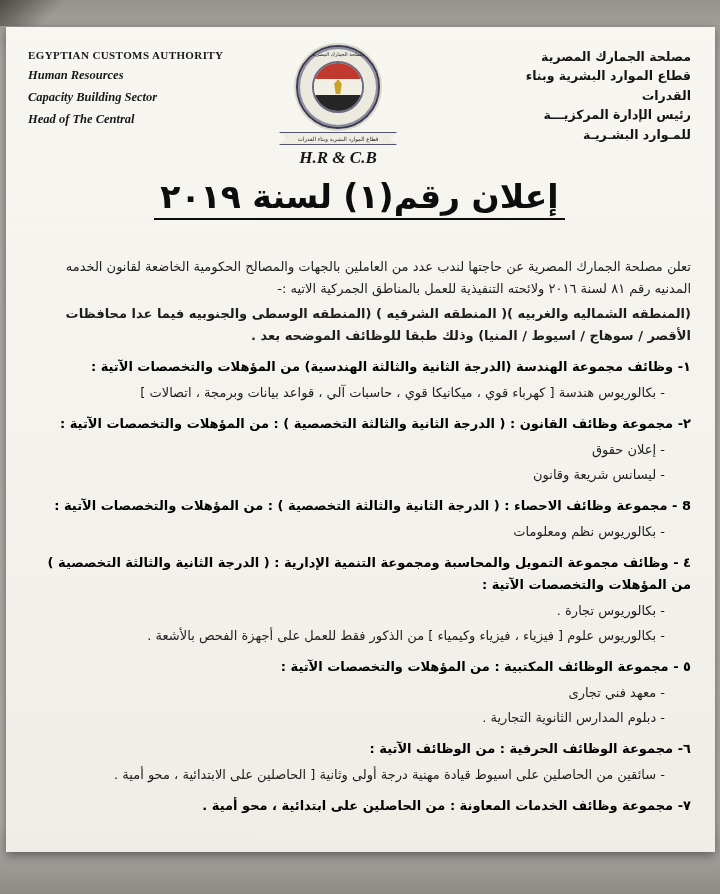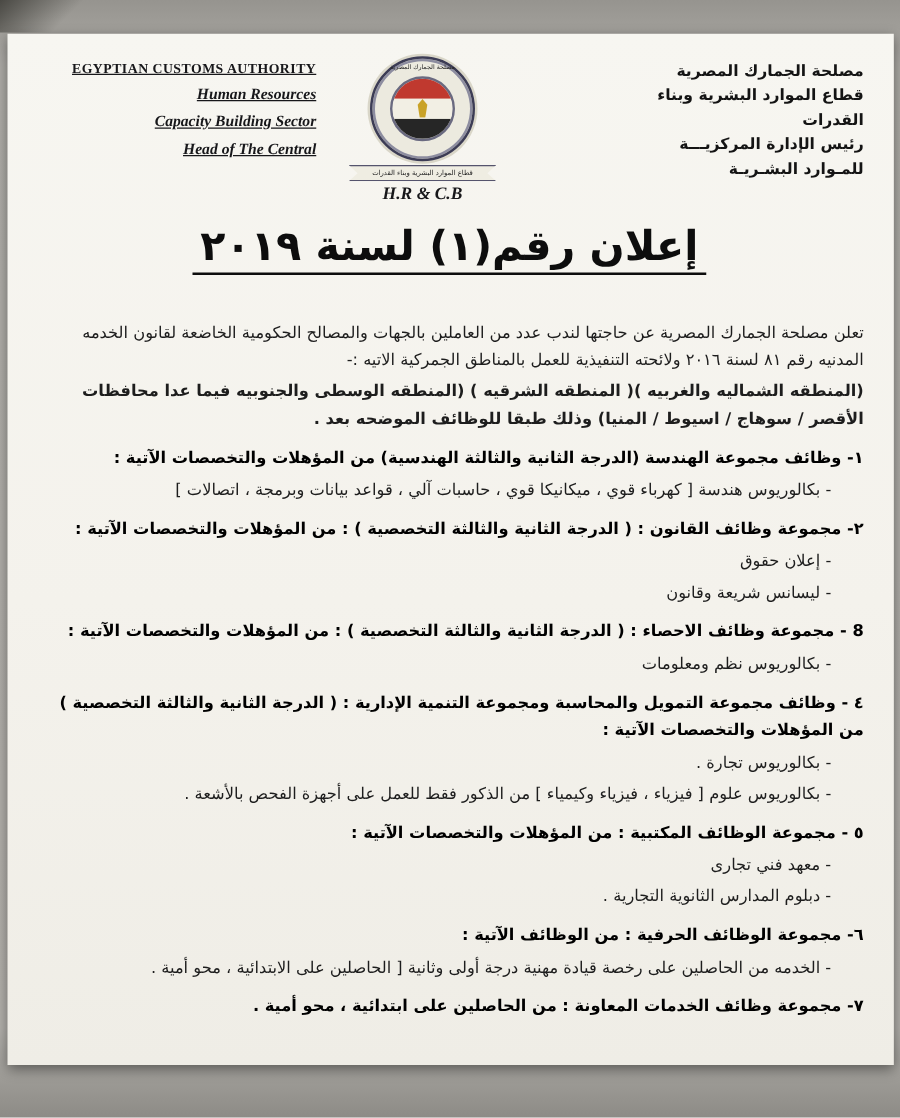--- a/index.html
+++ b/index.html
@@ -15,22 +15,22 @@
   .paper {
     position:absolute; left:6px; right:5px; top:27px; bottom:42px;
     background:linear-gradient(180deg,#f7f6f1 0%, #f4f2ec 55%, #efede6 100%);
     box-shadow:0 3px 10px rgba(0,0,0,.45);
     padding:14px 24px 0 22px;
     overflow:hidden;
   }
 
   
   .header { display:flex; justify-content:space-between; align-items:flex-start; min-height:128px; }
-  .hdr-left { width:225px; text-align:right; padding-top:8px;
-    font-family:"Liberation Serif","DejaVu Serif",serif; color:#17171a;text-decoration:underline; }
+  .hdr-left { width:225px; text-align:left; padding-top:8px;
+    font-family:"Liberation Serif","DejaVu Serif",serif; color:#17171a; }
   .hdr-left .org { font-size:11px; font-weight:bold; letter-spacing:.4px; margin-bottom:7px; }
   .hdr-left .script { font-style:italic; font-weight:bold; font-size:12.5px; margin-bottom:7px; }
 
   .hdr-center { width:150px; display:flex; flex-direction:column; align-items:center; padding-top:4px; }
   .logo { width:84px; height:84px; border-radius:50%;
     background:#eceadf; border:2px solid #3c3c55;
     box-shadow:0 0 0 2px #d9d6c8, inset 0 0 0 2px #8d8da0;
     position:relative; display:flex; align-items:center; justify-content:center; }
   .logo-ring-text { position:absolute; top:4px; left:0; right:0; text-align:center;
     font-size:5px; color:#222; white-space:nowrap; overflow:hidden; }
@@ -41,21 +41,21 @@
   .st-black { flex:1; background:#262626; }
   .eagle { position:absolute; left:50%; top:50%; transform:translate(-50%,-52%);
     width:11px; height:15px; background:#c9a227;
     clip-path:polygon(50% 0%, 85% 30%, 70% 100%, 30% 100%, 15% 30%); }
   .ribbon { margin-top:3px; width:118px; height:13px; background:#efede2;
     border:1px solid #55546d;
     clip-path:polygon(0 0, 100% 0, 94% 50%, 100% 100%, 0 100%, 6% 50%);
     display:flex; align-items:center; justify-content:center;
     font-size:5.5px; color:#222; overflow:hidden; white-space:nowrap; }
   .logo-caption { margin-top:3px; font-family:"Liberation Serif","DejaVu Serif",serif;
-    font-style:italic; font-weight:bold; font-size:14px; color:#17171a; }
+    font-style:italic; font-weight:bold; font-size:17px; color:#17171a; }
 
   .hdr-right { width:268px; text-align:right; direction:rtl; padding-top:6px;
     font-weight:bold; font-size:12.5px; line-height:1.55; color:#141414;
     letter-spacing:1px; }
   .hdr-right div { white-space:nowrap; }
   .hdr-right .indent { padding-left:26px; text-align:right; }
 
   
   .title-wrap { text-align:center; margin:8px 0 10px 0; }
   .title { display:inline-block; font-size:33px; font-weight:bold; color:#0d0d0d;
@@ -142,21 +142,21 @@
     </div>
 
     <div class="section">
       <div class="sec-heading">٥ - مجموعة الوظائف المكتبية : من المؤهلات والتخصصات الآتية :</div>
       <div class="sec-item">- معهد فني تجارى</div>
       <div class="sec-item">- دبلوم المدارس الثانوية التجارية .</div>
     </div>
 
     <div class="section">
       <div class="sec-heading">٦- مجموعة الوظائف الحرفية : من الوظائف الآتية :</div>
-      <div class="sec-item">- الخدمه من الحاصلين على رخصة قيادة مهنية درجة أولى وثانية [ الحاصلين على الابتدائية ، محو أمية .</div>
+      <div class="sec-item">- سائقين من الحاصلين على اسيوط قيادة مهنية درجة أولى وثانية [ الحاصلين على الابتدائية ، محو أمية .</div>
     </div>
 
     <div class="section">
       <div class="sec-heading">٧- مجموعة وظائف الخدمات المعاونة : من الحاصلين على ابتدائية ، محو أمية .</div>
     </div>
 
   </div>
 </div>
 
 </body></html>

